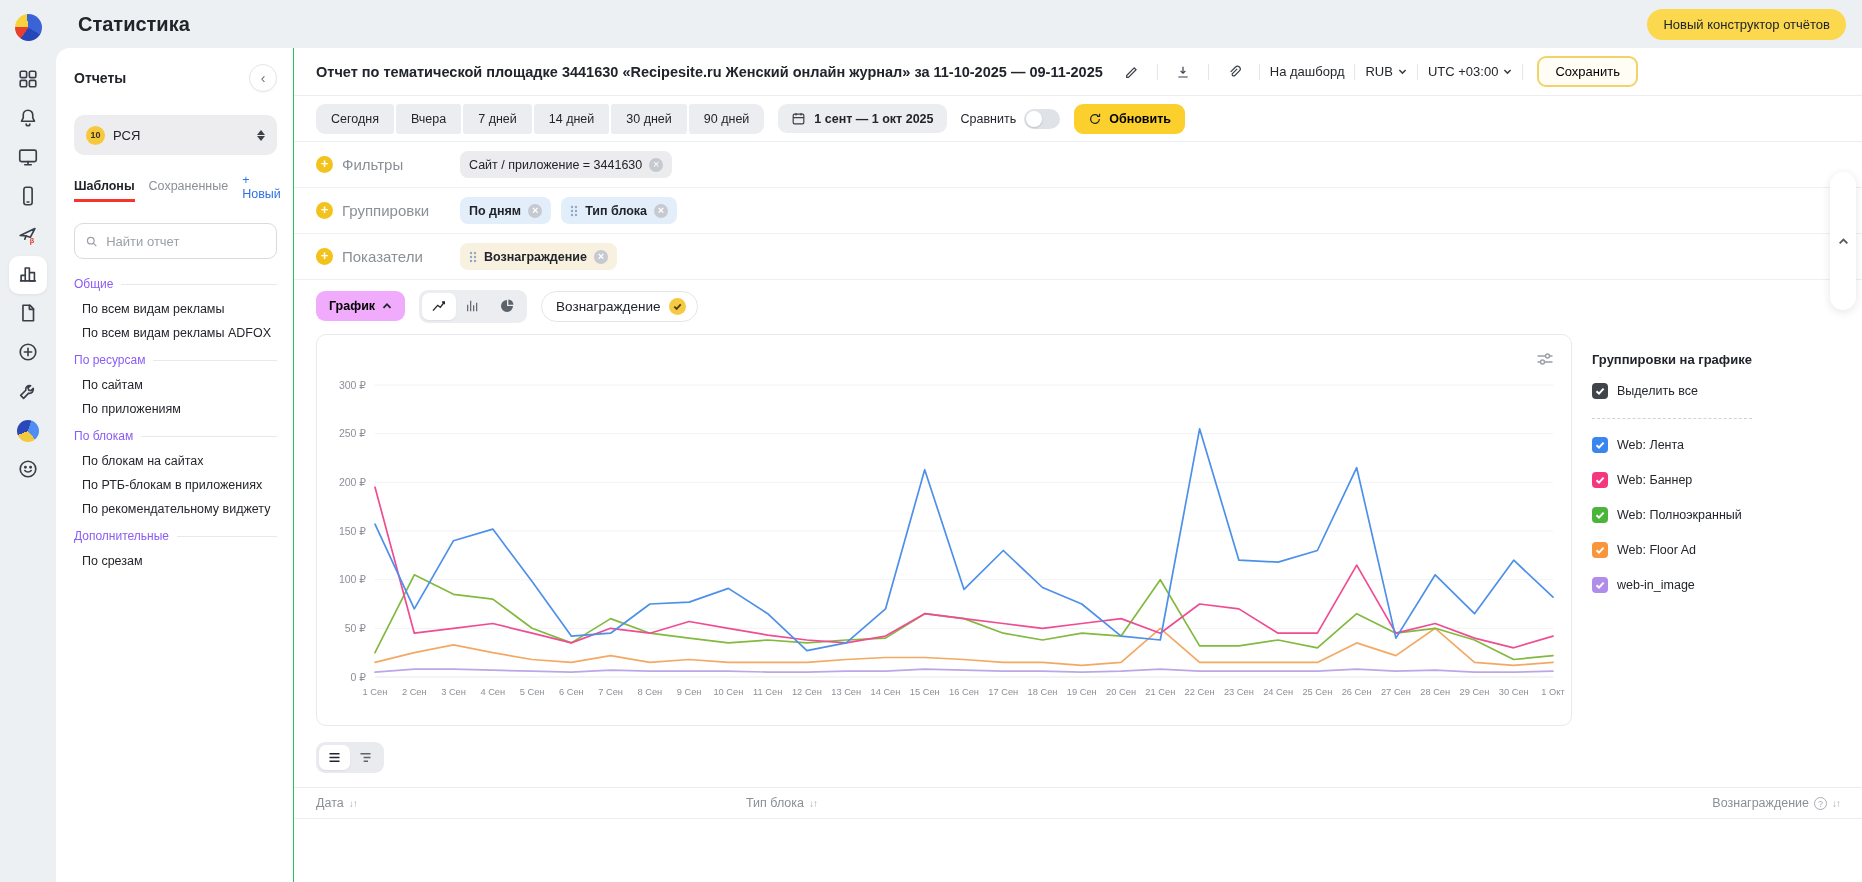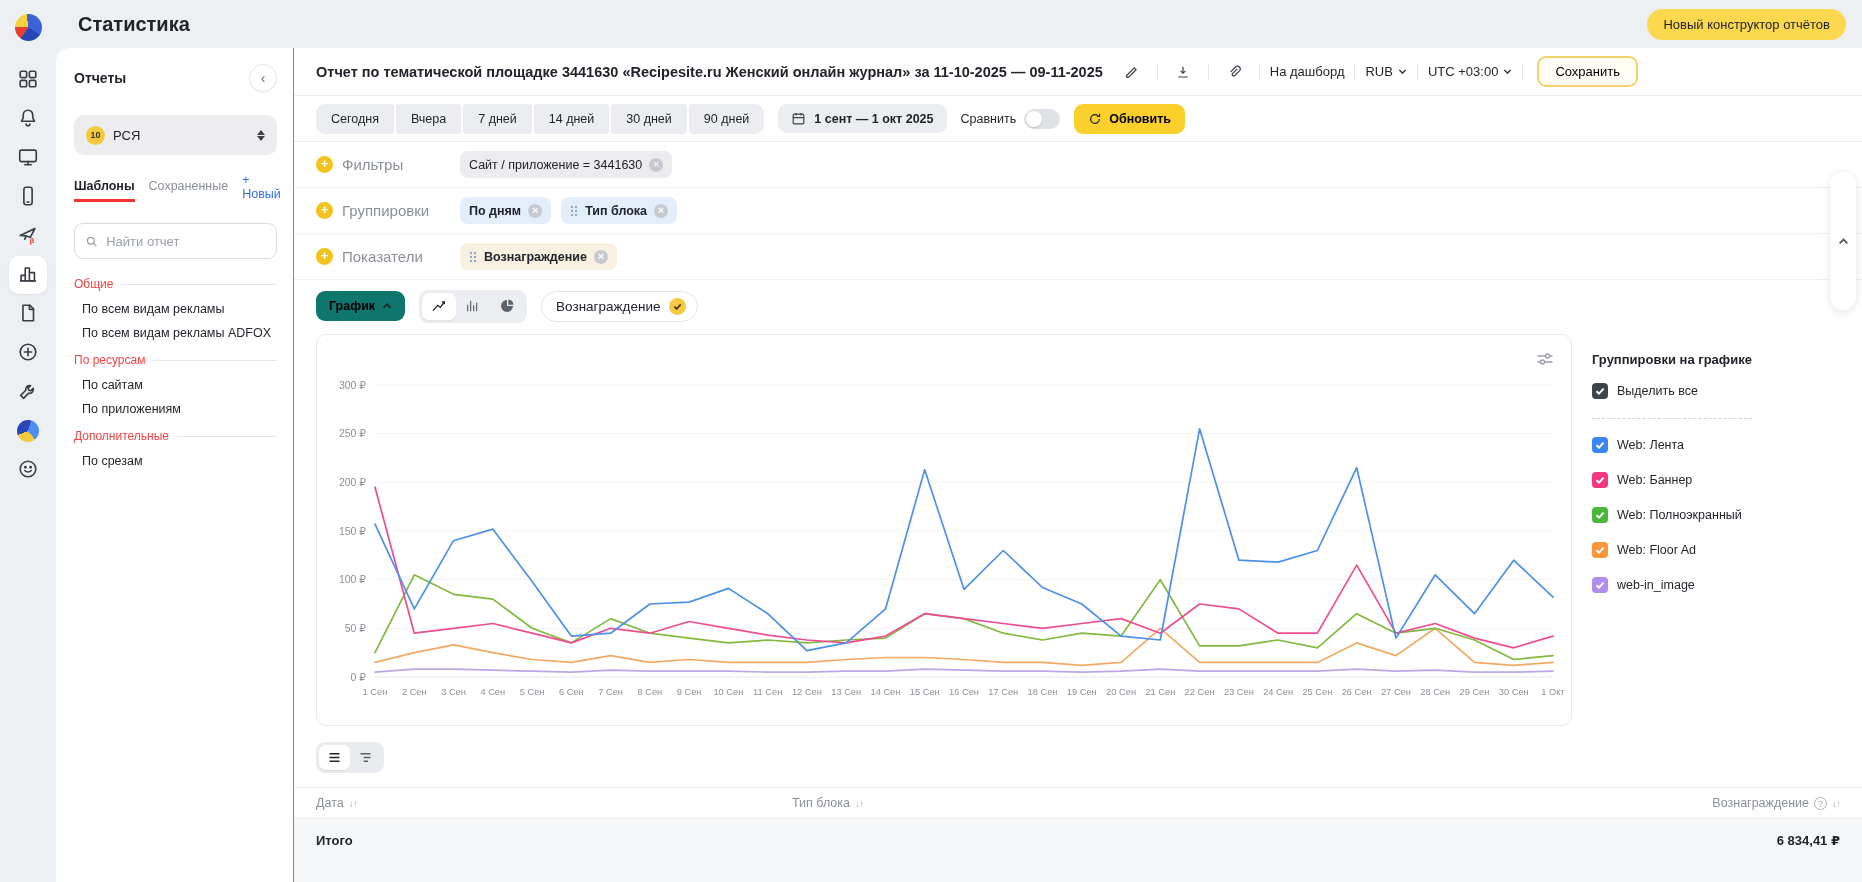--- a/index.html
+++ b/index.html
@@ -39,21 +39,21 @@
   .updown .dn { border-top:5px solid #3e434a; }
   .tabs { display:flex; align-items:center; gap:14px; margin-bottom:16px; }
   .tab { font-size:12.5px; color:#8b9096; cursor:pointer; padding-bottom:6px; border-bottom:3px solid transparent; }
   .tab.active { color:#21242a; font-weight:bold; border-bottom-color:#f5352c; }
   .new-link { margin-left:auto; color:#2f72e4; font-size:12.5px; cursor:pointer; padding-bottom:6px; }
   .search-box { display:flex; align-items:center; gap:8px; border:1px solid #d8dbdf; border-radius:9px; height:36px; padding:0 10px; margin-bottom:18px; }
   .search-box svg { width:15px; height:15px; }
   .search-box input { border:none; outline:none; font-family:inherit; font-size:13px; width:100%; color:#21242a; background:transparent; }
   .search-box input::placeholder { color:#9aa0a8; }
   .sb-section { margin-bottom:6px; }
-  .sb-section-title { display:flex; align-items:center; gap:8px; color:#ef4444; font-size:12px; margin:8px 0 6px; }
+  .sb-section-title { display:flex; align-items:center; gap:8px; color:#8b5cf6; font-size:12px; margin:8px 0 6px; }
   .sb-section-title .hline { flex:1; height:1px; background:#e6e8eb; }
   .sb-item { font-size:12.5px; color:#23262b; padding:5px 0 5px 8px; cursor:pointer; }
 
   
   .main { flex:1; background:#fff; display:flex; flex-direction:column; min-width:0; position:relative; }
   .title-row { height:48px; flex:0 0 48px; display:flex; align-items:center; padding:0 18px 0 22px; border-bottom:1px solid #ebedf0; }
   .report-title { font-size:14.5px; font-weight:bold; margin-right:14px; white-space:nowrap; }
   .t-act { display:flex; align-items:center; gap:0; }
   .t-ic { width:30px; height:26px; display:flex; align-items:center; justify-content:center; cursor:pointer; }
   .t-ic svg { width:16px; height:16px; }
@@ -81,21 +81,21 @@
   .chips { display:flex; gap:10px; align-items:center; }
   .chip { height:27px; border-radius:8px; display:flex; align-items:center; gap:7px; padding:0 9px; font-size:12.5px; cursor:pointer; }
   .chip.gray { background:#ececee; }
   .chip.blue { background:#e3eefb; font-weight:bold; }
   .chip.yellow { background:#f8f1df; font-weight:bold; }
   .chip-x { width:14px; height:14px; border-radius:50%; background:#c6cad0; color:#fff; font-size:11px; line-height:13px; text-align:center; flex:0 0 14px; }
   .drag-dots { display:flex; flex:0 0 auto; }
   .drag-dots svg { width:8px; height:12px; }
 
   .controls-row { height:52px; flex:0 0 52px; display:flex; align-items:center; gap:14px; padding:0 22px; }
-  .graph-btn { background:#0f766e; border:none; border-radius:9px; padding:8px 13px; font-size:12.5px; font-weight:bold; font-family:inherit; display:flex; align-items:center; gap:7px; cursor:pointer; }
+  .graph-btn { background:#f0abfc; border:none; border-radius:9px; padding:8px 13px; font-size:12.5px; font-weight:bold; font-family:inherit; display:flex; align-items:center; gap:7px; cursor:pointer; }
   .graph-btn svg { width:10px; height:10px; }
   .seg { background:#ebedf0; border-radius:9px; padding:3px; display:flex; }
   .seg-btn { width:34px; height:27px; display:flex; align-items:center; justify-content:center; border-radius:7px; cursor:pointer; }
   .seg-btn.active { background:#fff; box-shadow:0 1px 2px rgba(0,0,0,.06); }
   .seg-btn svg { width:16px; height:16px; }
   .metric-chip { background:#fff; border:1px solid #e3e6e9; border-radius:18px; padding:6px 11px 6px 14px; display:flex; align-items:center; gap:9px; font-size:13.5px; cursor:pointer; }
   .check-ball { width:17px; height:17px; border-radius:50%; background:#f6c943; display:flex; align-items:center; justify-content:center; }
   .check-ball svg { width:9px; height:9px; }
 
   .chart-zone { display:flex; padding:2px 0 0 22px; }
@@ -109,21 +109,21 @@
   .cbox svg { width:10px; height:10px; }
   .legend-row span.lab { font-size:12.5px; color:#23262b; }
   .legend-dash { border-top:1px dashed #cfd3d8; width:160px; margin:0 0 18px; }
 
   .view-toggle { margin:16px 0 0 22px; background:#e9ebee; border-radius:9px; padding:3px; display:inline-flex; width:max-content; }
   .vt-btn { width:31px; height:25px; display:flex; align-items:center; justify-content:center; border-radius:7px; cursor:pointer; }
   .vt-btn.active { background:#fff; box-shadow:0 1px 2px rgba(0,0,0,.06); }
   .vt-btn svg { width:15px; height:15px; }
 
   .table-area { margin-top:14px; flex:1; display:flex; flex-direction:column; }
-  .thead { display:flex; align-items:center; border-top:1px solid #ebedf0; border-bottom:1px solid #ebedf0; padding:8px 22px; color:#8b9096; font-size:12.5px;gap:46px; }
+  .thead { display:flex; align-items:center; border-top:1px solid #ebedf0; border-bottom:1px solid #ebedf0; padding:8px 22px; color:#8b9096; font-size:12.5px; }
   .th { display:flex; align-items:center; gap:5px; }
   .th-1 { width:430px; }
   .th-2 { flex:1; }
   .th-3 { margin-left:auto; }
   .sort-ic { font-size:10px; color:#a9aeb5; letter-spacing:-1px; }
   .q-ic { width:13px; height:13px; border:1px solid #a9aeb5; border-radius:50%; color:#a9aeb5; font-size:9px; line-height:12px; text-align:center; }
   .trow-total { flex:1; background:#f6f7f9; display:flex; padding:14px 22px 0; font-weight:bold; font-size:13px; }
   .total-val { margin-left:auto; }
 
   .float-pill { position:absolute; right:6px; top:172px; width:26px; height:138px; background:#fff; border-radius:14px; box-shadow:0 2px 8px rgba(30,40,50,.12); display:flex; align-items:center; justify-content:center; cursor:pointer; z-index:5; }
@@ -250,20 +250,29 @@
               <div class="sb-item">По всем видам рекламы</div>
               <div class="sb-item">По всем видам рекламы ADFOX</div>
             </div>
             <div class="sb-section">
               <div class="sb-section-title">
                 <span>По ресурсам</span>
                 <span class="hline"></span>
               </div>
               <div class="sb-item">По сайтам</div>
               <div class="sb-item">По приложениям</div>
+            </div>
+            <div class="sb-section">
+              <div class="sb-section-title">
+                <span>По блокам</span>
+                <span class="hline"></span>
+              </div>
+              <div class="sb-item">По блокам на сайтах</div>
+              <div class="sb-item">По РТБ-блокам в приложениях</div>
+              <div class="sb-item">По рекомендательному виджету</div>
             </div>
             <div class="sb-section">
               <div class="sb-section-title">
                 <span>Дополнительные</span>
                 <span class="hline"></span>
               </div>
               <div class="sb-item">По срезам</div>
             </div>
           </div>
       </aside>
@@ -574,24 +583,20 @@
             <span class="th th-2">
                 <span>Тип блока</span>
                 <span class="sort-ic">↓↑</span>
               </span>
             <span class="th th-3">
                 <span>Вознаграждение</span>
                 <span class="q-ic">?</span>
                 <span class="sort-ic">↓↑</span>
               </span>
           </div>
-          <div class="trow-total">
-            <span>Итого</span>
-            <span class="total-val">6 834,41 ₽</span>
-          </div>
         </div>
       </main>
     </div>
   </div>
 
   <div class="float-pill">
     <svg viewBox="0 0 10 10" fill="none" stroke="#55595f" stroke-width="1.6">
         <path d="M1.5 6.8 5 3.2l3.5 3.6"></path>
       </svg>
   </div>

